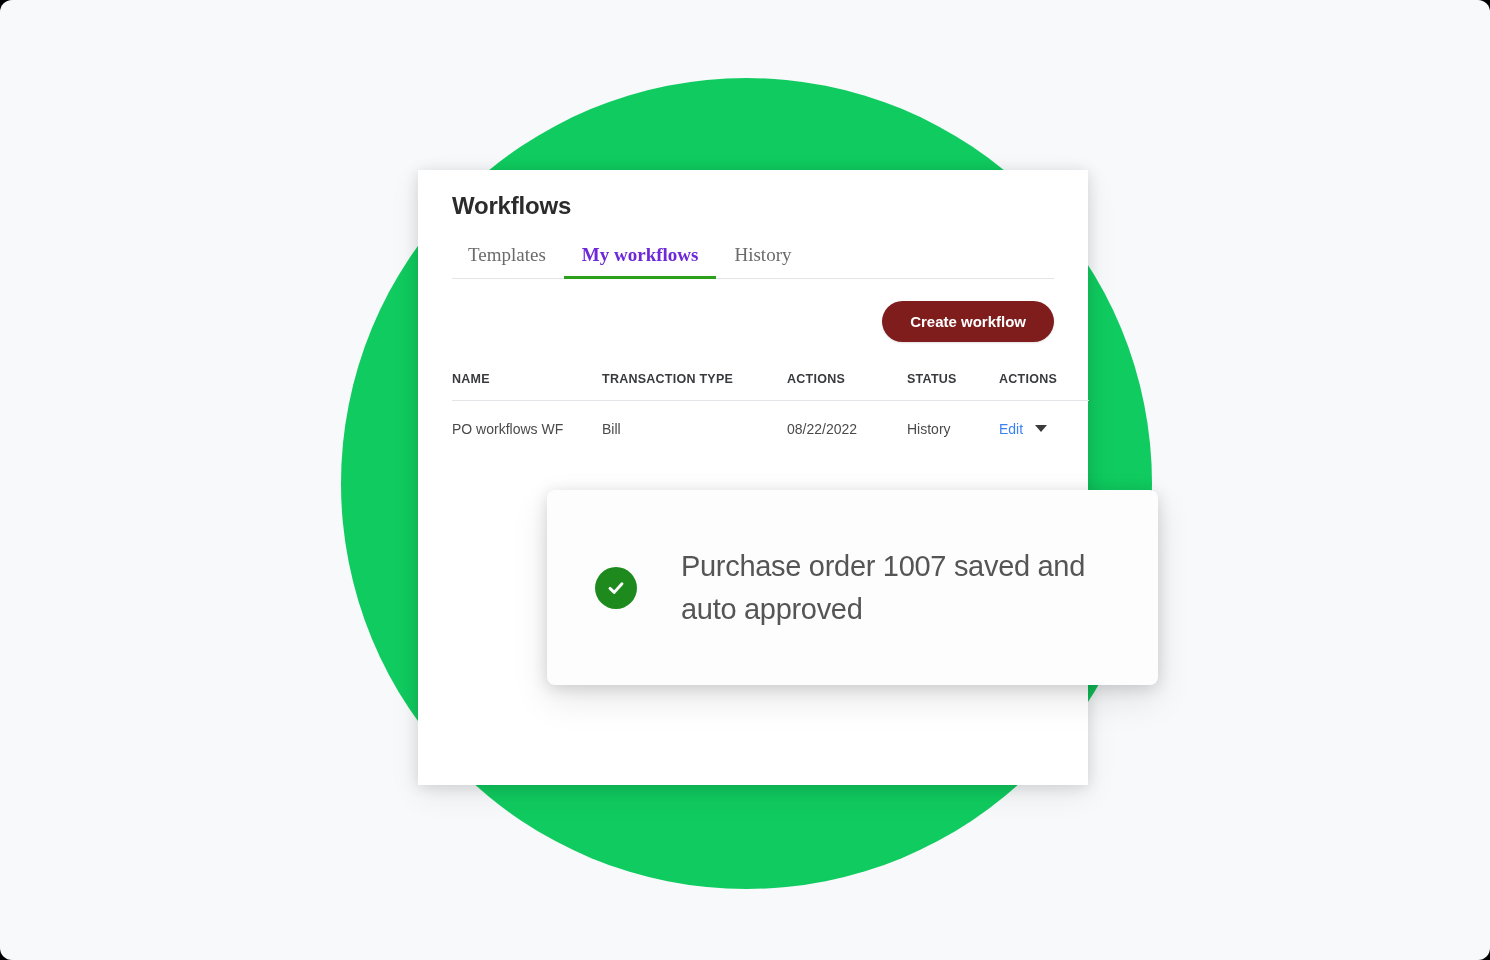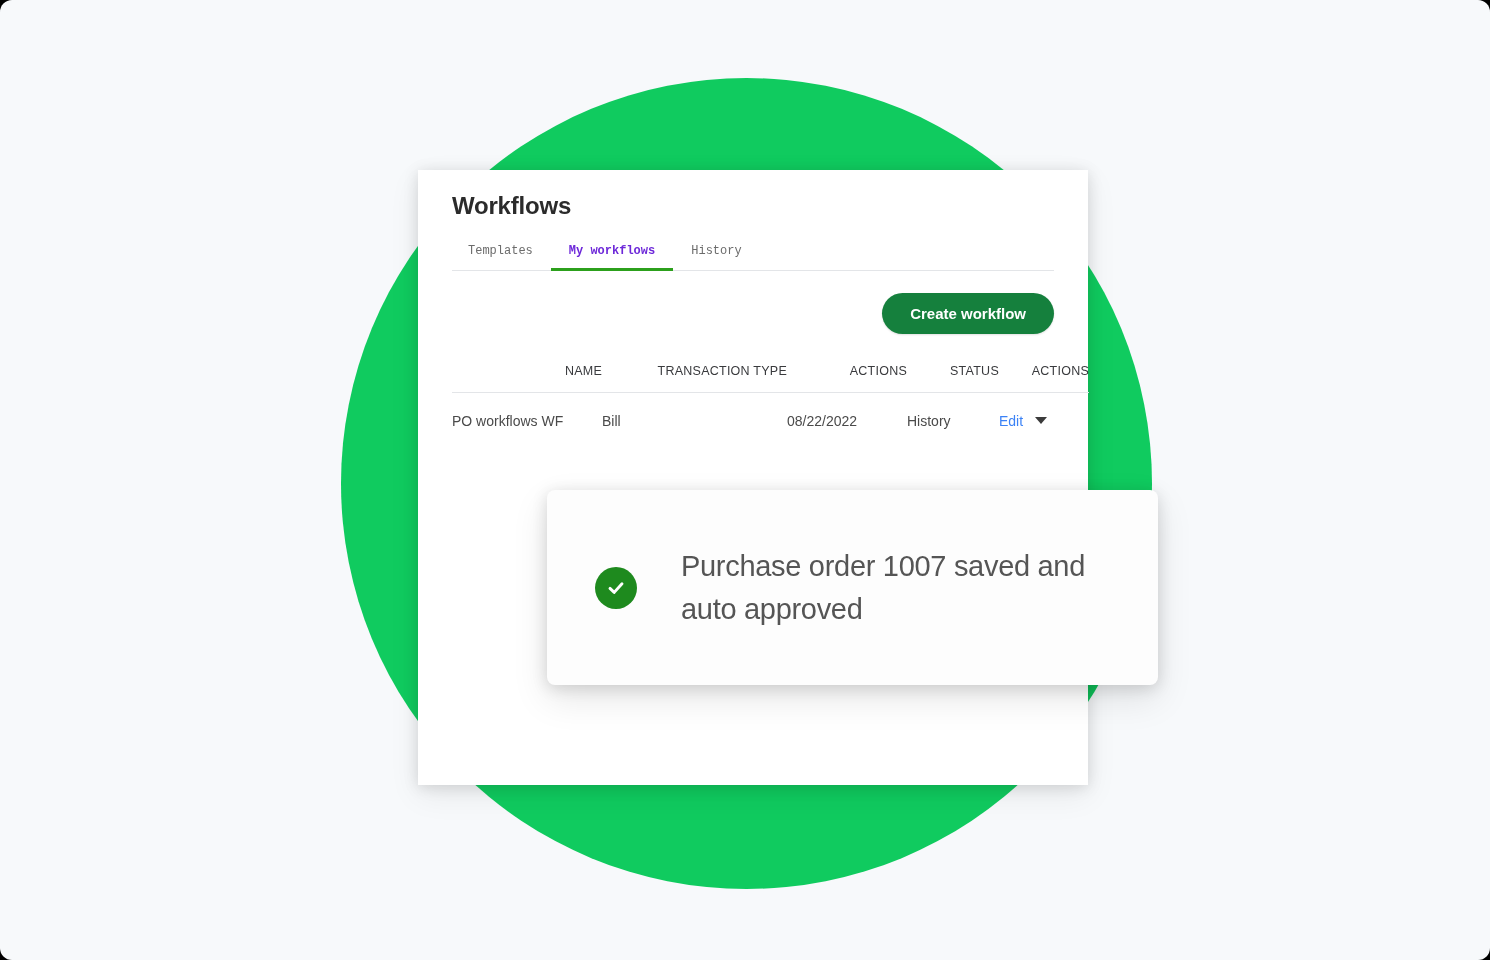--- a/index.html
+++ b/index.html
@@ -65,29 +65,29 @@
   
   .tabs {
     position: relative;
     display: flex;
     align-items: flex-end;
     gap: 0;
     margin-top: 24px;
     border-bottom: 1px solid #E3E5E8;
   }
   .tab {
-    font-size: 12px;
+    font-size: 19px;
     color: #6B6B6B;
     padding: 0 18px 12px 18px;
     cursor: pointer;
     white-space: nowrap;
     position: relative;
     background: none;
     border: none;
-    font-family: Liberation Mono, monospace;
+    font-family: Liberation Serif, serif;
   }
   .tab:first-child { padding-left: 16px; }
   .tab.active {
     color: #6d28d9;
     font-weight: 700;
   }
   .tab.active::after {
     content: "";
     position: absolute;
     left: 0; right: 0;
@@ -96,43 +96,43 @@
     background: #2CA01C;
   }
 
   
   .action-bar {
     display: flex;
     justify-content: flex-end;
     margin-top: 22px;
   }
   .create-workflow-btn {
-    background: #15803d;
+    background: #7f1d1d;
     color: #FFFFFF;
     font-size: 15px;
     font-weight: 700;
     border: none;
     border-radius: 22px;
     padding: 12px 28px;
     cursor: pointer;
     font-family: inherit;
     box-shadow: 0 1px 2px rgba(0,0,0,0.12);
   }
 
   
   .wf-table {
     width: 100%;
     border-collapse: collapse;
     margin-top: 30px;
     table-layout: fixed;
   }
   .wf-table th {
-    text-align: right;
+    text-align: left;
     font-size: 12.5px;
-    font-weight: 400;
+    font-weight: 700;
     color: #393A3D;
     letter-spacing: 0.25px;
     padding: 0 0 14px 0;
     border-bottom: 1px solid #E3E5E8;
     white-space: nowrap;
   }
   .wf-table td {
     font-size: 14px;
     color: #4A4A4A;
     padding: 20px 0 0 0;

